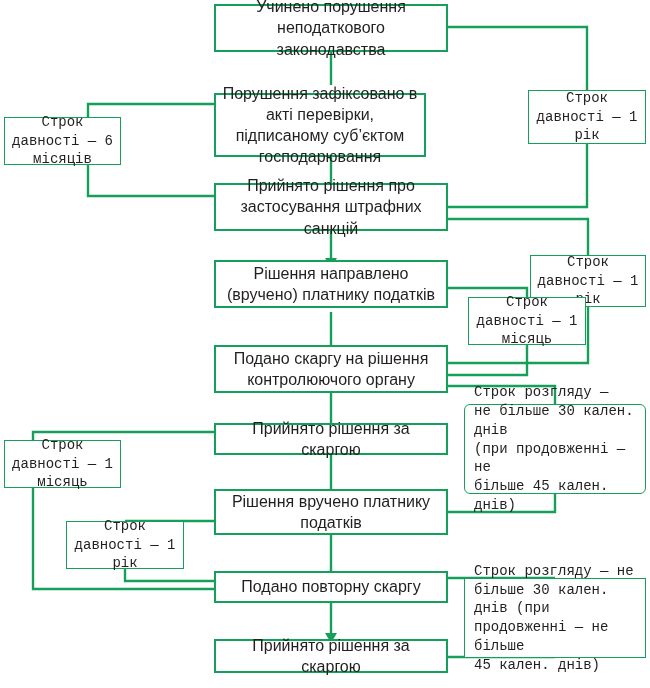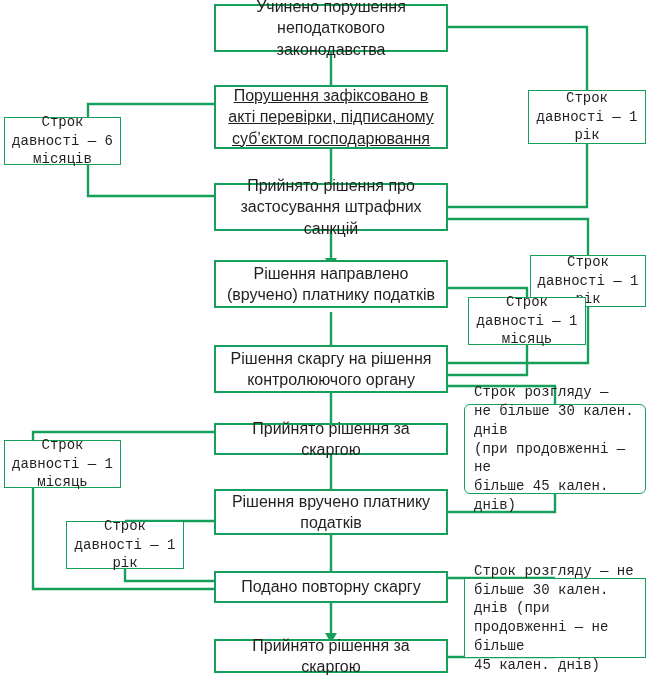--- a/index.html
+++ b/index.html
@@ -106,34 +106,34 @@
     <g fill="#14a05a" stroke="none">
       <polygon points="325,258 337,258 331,268"></polygon>
       <polygon points="325,633 337,633 331,643"></polygon>
     </g>
   </svg>
 
   <div class="node" style="left:214px; top:4px; width:234px; height:48px;">
     <span class="label">Учинено порушення неподаткового законодавства</span>
   </div>
 
-  <div class="node" style="left:214px; top:85px; width:234px; height:64px;text-decoration:underline;">
+  <div class="node" style="left:214px; top:93px; width:212px; height:64px;">
     <span class="label">Порушення зафіксовано в акті перевірки, підписаному суб’єктом господарювання</span>
   </div>
 
   <div class="node" style="left:214px; top:183px; width:234px; height:48px;">
     <span class="label">Прийнято рішення про застосування штрафних санкцій</span>
   </div>
 
   <div class="node" style="left:214px; top:260px; width:234px; height:48px;">
     <span class="label">Рішення направлено (вручено) платнику податків</span>
   </div>
 
   <div class="node" style="left:214px; top:345px; width:234px; height:48px;">
-    <span class="label">Рішення скаргу на рішення контролюючого органу</span>
+    <span class="label">Подано скаргу на рішення контролюючого органу</span>
   </div>
 
   <div class="node" style="left:214px; top:423px; width:234px; height:32px;">
     <span class="label">Прийнято рішення за скаргою</span>
   </div>
 
   <div class="node" style="left:214px; top:489px; width:234px; height:46px;">
     <span class="label">Рішення вручено платнику податків</span>
   </div>
 

